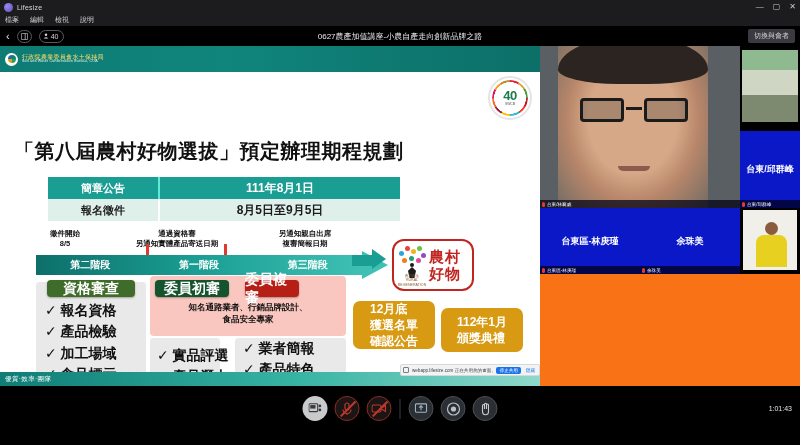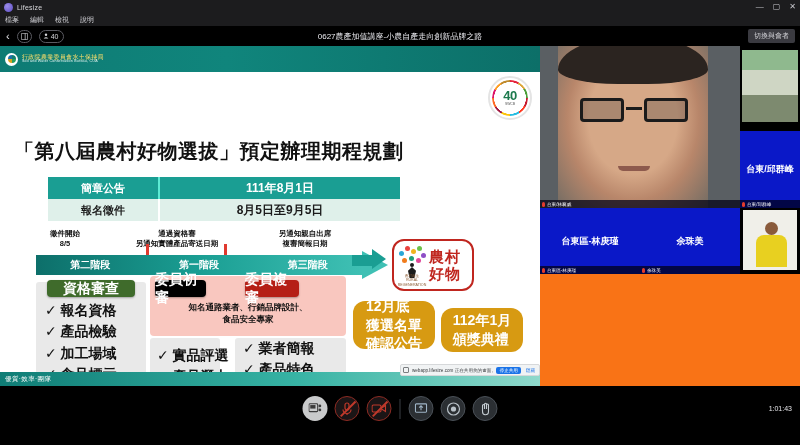--- a/index.html
+++ b/index.html
@@ -101,21 +101,21 @@
   .panel { position:absolute; border-radius:3px; }
   .panel.p1 { left:36px; top:236px; width:110px; height:105px; background:#e9e9e9; }
   .panel.p2 { left:150px; top:230px; width:117px; height:60px; background:#f9c7bf; border-radius:4px; }
   .panel.p2b { left:150px; top:292px; width:70px; height:49px; background:#e9e9e9; }
   .panel.p3 { left:228px; top:230px; width:118px; height:60px; background:#f9c7bf; border-radius:4px; }
   .panel.p3b { left:235px; top:292px; width:111px; height:55px; background:#e9e9e9; }
 
   .pill { position:absolute; height:17px; border-radius:4px; display:flex; align-items:center;
     justify-content:center; color:#fff; font-size:14px; font-weight:700; box-shadow:0 1px 2px rgba(0,0,0,.3); }
   .pill.g { left:47px; top:234px; width:88px; background:#3f6b2b; }
-  .pill.r1 { left:155px; top:234px; width:51px; background:#000000; }
+  .pill.r1 { left:155px; top:234px; width:74px; background:#14532d; }
   .pill.r2 { left:245px; top:234px; width:54px; background:#b51f16; }
 
   .redtxt { position:absolute; left:152px; top:255px; width:192px; text-align:center;
     font-size:8.5px; font-weight:700; color:#111; line-height:1.45; }
 
   .checks { position:absolute; font-size:14px; color:#111; line-height:1.52; font-weight:700; }
   .checks.c1 { left:45px; top:254px; }
   .checks.c2 { left:157px; top:299px; }
   .checks.c3 { left:243px; top:292px; }
 
@@ -132,23 +132,23 @@
   .logo-person { position:absolute; left:11px; top:20px; width:8px; height:16px; }
   .logo-person .h { width:4px; height:4px; border-radius:50%; background:#1b1b1b; margin:0 auto; }
   .logo-person .b { width:8px; height:11px; background:#1b1b1b;
     clip-path:polygon(50% 0,100% 35%,80% 100%,20% 100%,0 35%); }
   .logo-cap { position:absolute; left:0; bottom:0; width:30px; text-align:center;
     font-size:3.6px; color:#8a5a33; line-height:1.2; }
   .logo-txt { margin-left:2px; line-height:1; }
   .logo-l1 { font-size:15px; font-weight:700; color:#c0261f; letter-spacing:1px; }
   .logo-l2 { font-size:15px; font-weight:700; color:#c0261f; letter-spacing:1px; margin-top:2px; }
 
-  .obox { position:absolute; background:#d79a12; border-radius:12px; display:flex;
+  .obox { position:absolute; background:#d79a12; border-radius:7px; display:flex;
     flex-direction:column; align-items:center; justify-content:center; color:#fff;
-    font-size:14px; font-weight:700; line-height:1.35; }
+    font-size:12px; font-weight:700; line-height:1.35; }
   .obox.o1 { left:353px; top:255px; width:82px; height:48px; }
   .obox.o2 { left:441px; top:262px; width:82px; height:44px; }
 
   .slide-footer { position:absolute; left:0; bottom:0; width:540px; height:14px;
     background:linear-gradient(90deg,#0f7d76 0%,#37b3a4 55%,#8fd9cb 100%);
     display:flex; align-items:center; }
   .sf-txt { color:#fff; font-size:6.5px; margin-left:5px; letter-spacing:.4px; }
 
   .sharebar { position:absolute; right:0; bottom:10px; width:140px; height:12px;
     background:#f1f3f4; border:1px solid #d6d8da; border-radius:2px;

